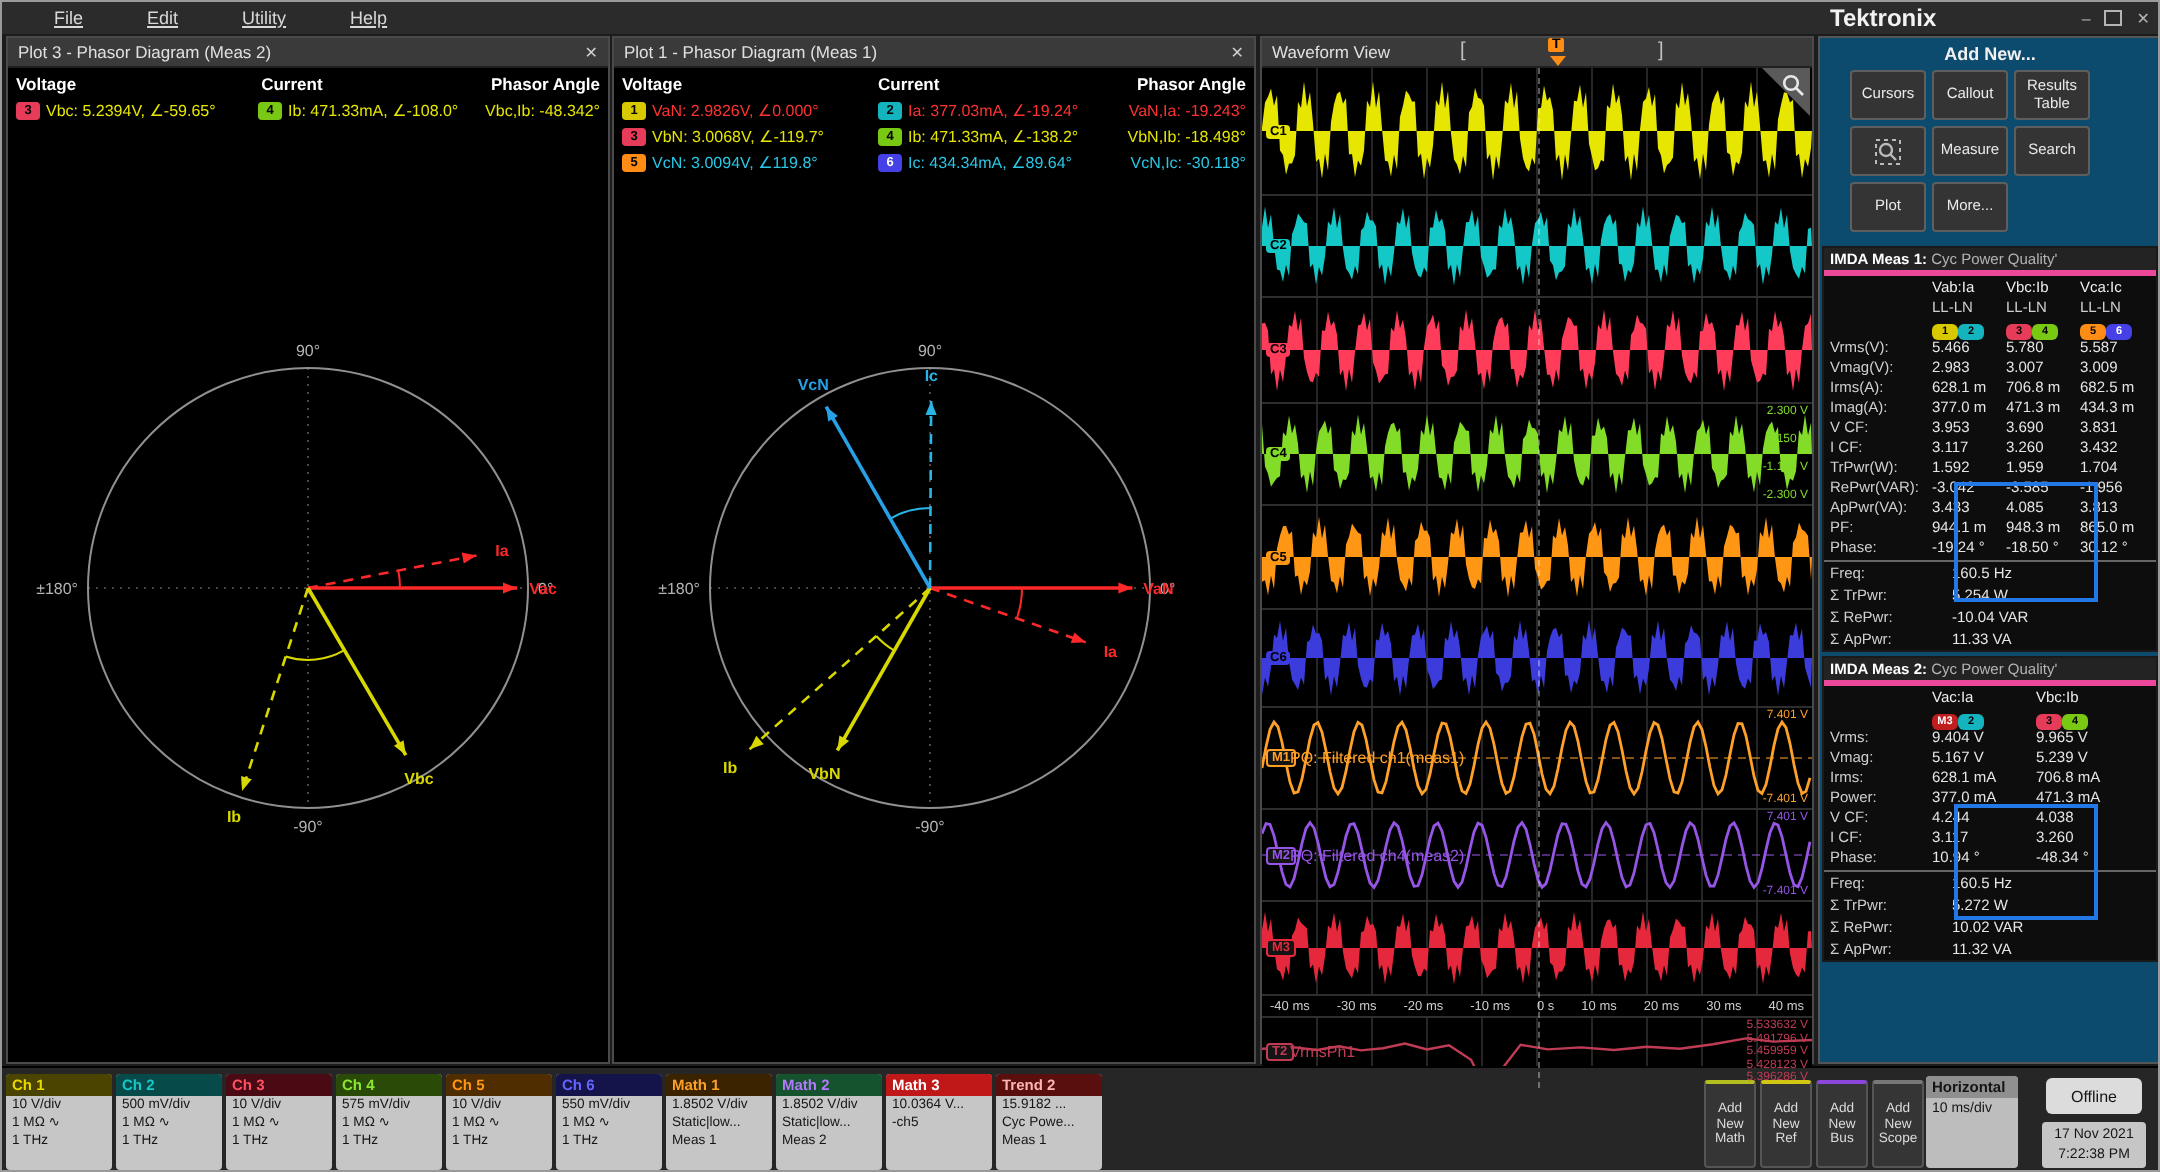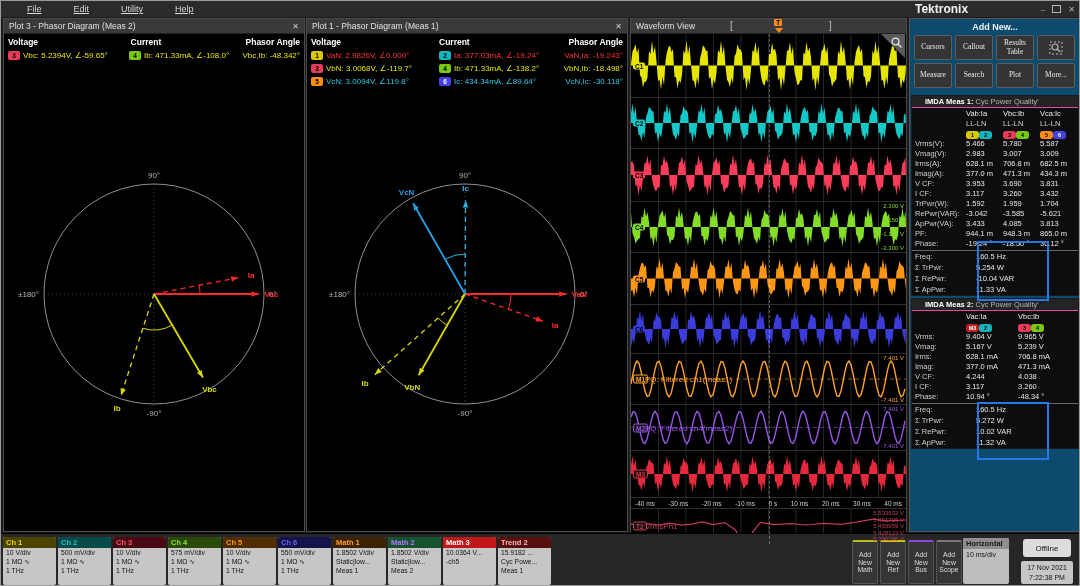--- a/index.html
+++ b/index.html
@@ -44,25 +44,25 @@
   .flagT{position:absolute;top:0;font-size:7px;font-weight:bold;padding:0 2px;border-radius:1px;z-index:6;}
   .flag-tri{position:absolute;width:0;height:0;border-left:4px solid transparent;border-right:4px solid transparent;z-index:6;}
   .bracket{position:absolute;top:1px;font-size:10px;color:#c0c0c0;z-index:6;}
   #zoomcorner{position:absolute;right:1px;top:15px;width:0;height:0;z-index:5;
               border-top:24px solid rgba(120,120,120,0.75);border-left:24px solid transparent;}
   #zoomglass{position:absolute;right:3px;top:17px;z-index:6;}
   
   #sidebar{position:absolute;left:908px;top:17px;width:172px;height:514px;background:#0c4a6e;
            border:1px solid #555;box-sizing:border-box;}
   #addnew{font-size:9px;font-weight:bold;color:#f0f0f0;text-align:center;padding:3px 0 2px 0;}
-  #sbtns{display:flex;flex-wrap:wrap;gap:3px;padding:1px 4px 5px 4px;font-family:Liberation Serif, serif;}
+  #sbtns{display:flex;flex-wrap:wrap;gap:3px;padding:1px 4px 5px 15px;}
   .sbtn{background:#343434;border:1px solid #5e5e5e;border-radius:2px;color:#eaeaea;font-size:7.5px;
         width:38px;height:25px;display:flex;align-items:center;justify-content:center;text-align:center;line-height:1.1;box-sizing:border-box;}
   .measp{background:#0d0d0d;border:1px solid #1a1a1a;margin:2px 1px;}
-  .mphead{background:#232323;padding:1px 13px;font-size:7.5px;color:#b4b4b4;border-bottom:1px solid #ec4899;white-space:nowrap;}
+  .mphead{background:#232323;padding:1px 3px;font-size:7.5px;color:#b4b4b4;border-bottom:3px solid #ec4899;white-space:nowrap;}
   .mphead b{color:#fff;}
   .mcolh{display:flex;font-size:7.5px;color:#eee;height:11px;line-height:11px;}
   .mrow{display:flex;font-size:7.5px;color:#e6e6e6;height:10px;line-height:10px;white-space:nowrap;}
   .mlabel{width:54px;padding-left:3px;color:#cfcfcf;box-sizing:border-box;}
   .mval{width:37px;}
   .mval.wide{width:52px;}
   .msummary{border-top:1px solid #666;margin-top:1px;}
   .msum-row{display:flex;height:11px;line-height:11px;font-size:7.5px;color:#e6e6e6;}
   .msum-val{margin-left:10px;}
   .mchip{display:inline-block;min-width:9px;height:8px;line-height:8px;font-size:5.5px;border-radius:3px;
@@ -480,21 +480,21 @@
           <div class="mrow">
             <span class="mlabel">TrPwr(W):</span>
             <span class="mval">1.592</span>
             <span class="mval">1.959</span>
             <span class="mval">1.704</span>
           </div>
           <div class="mrow">
             <span class="mlabel">RePwr(VAR):</span>
             <span class="mval">-3.042</span>
             <span class="mval">-3.585</span>
-            <span class="mval">-5.621</span>
+            <span class="mval">-1.956</span>
           </div>
           <div class="mrow">
             <span class="mlabel">ApPwr(VA):</span>
             <span class="mval">3.433</span>
             <span class="mval">4.085</span>
             <span class="mval">3.813</span>
           </div>
           <div class="mrow">
             <span class="mlabel">PF:</span>
             <span class="mval">944.1 m</span>
@@ -549,21 +549,21 @@
             <span class="mlabel">Vmag:</span>
             <span class="mval wide">5.167 V</span>
             <span class="mval wide">5.239 V</span>
           </div>
           <div class="mrow">
             <span class="mlabel">Irms:</span>
             <span class="mval wide">628.1 mA</span>
             <span class="mval wide">706.8 mA</span>
           </div>
           <div class="mrow">
-            <span class="mlabel">Imag:</span>
+            <span class="mlabel">Power:</span>
             <span class="mval wide">377.0 mA</span>
             <span class="mval wide">471.3 mA</span>
           </div>
           <div class="mrow">
             <span class="mlabel">V CF:</span>
             <span class="mval wide">4.244</span>
             <span class="mval wide">4.038</span>
           </div>
           <div class="mrow">
             <span class="mlabel">I CF:</span>

